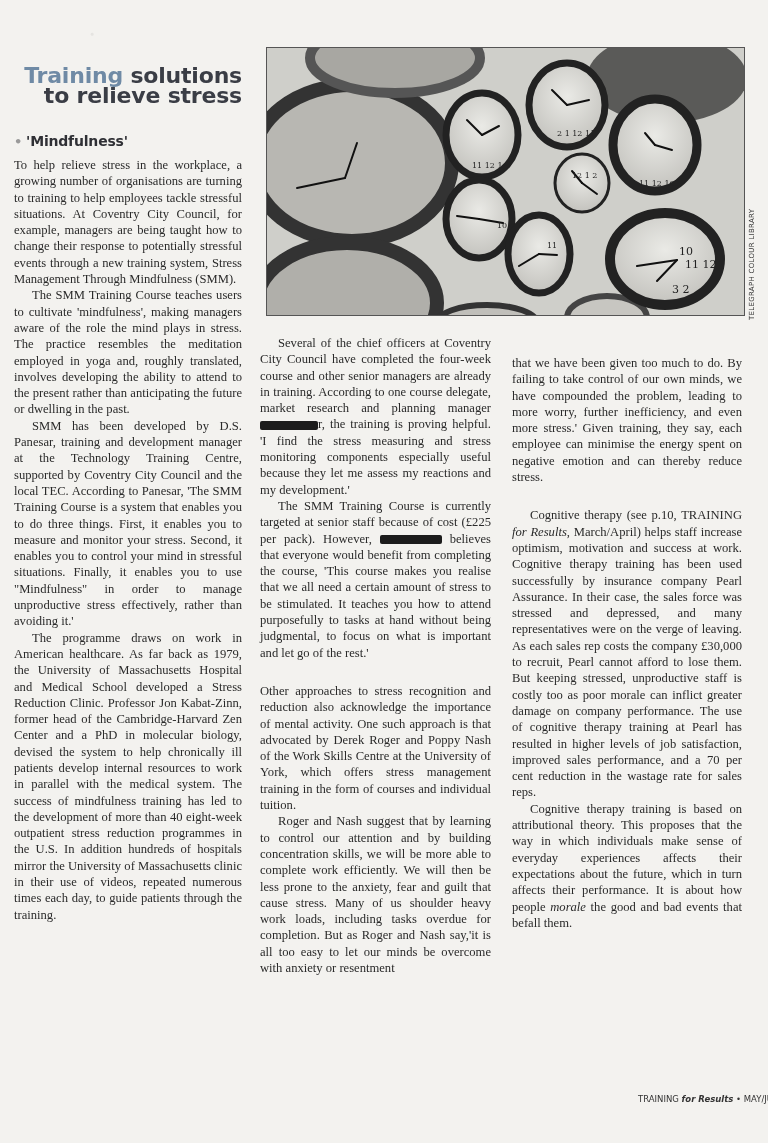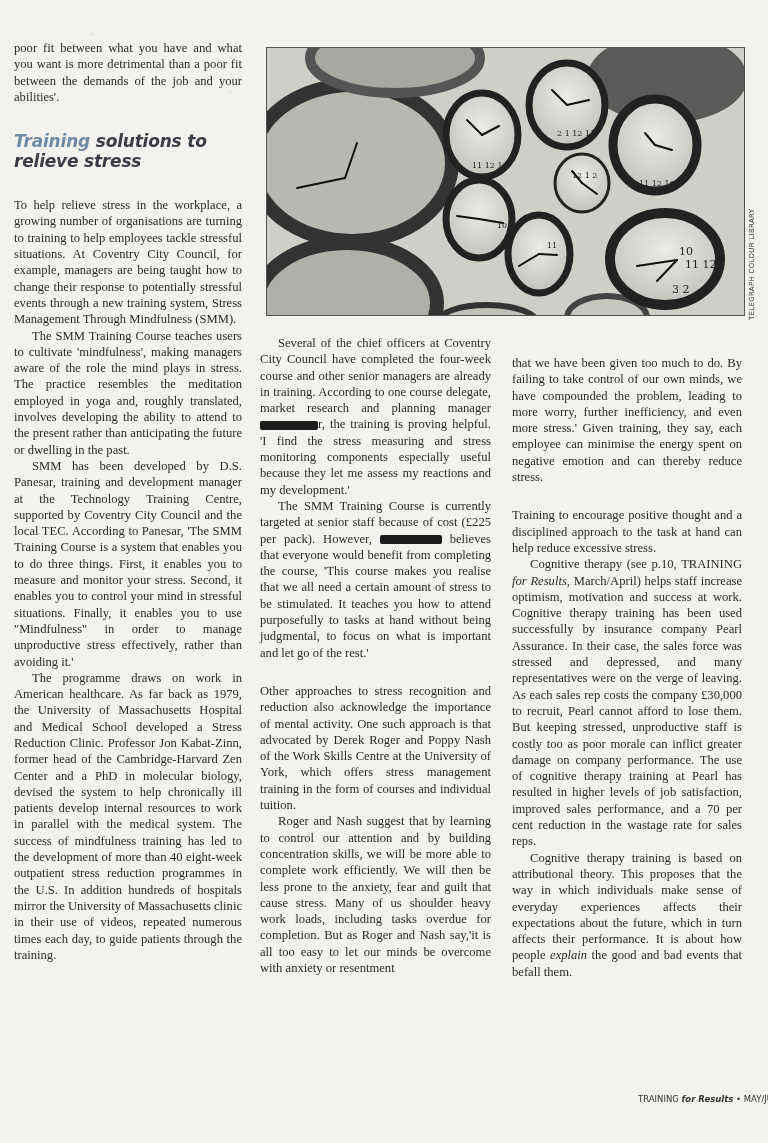--- a/index.html
+++ b/index.html
@@ -25,26 +25,25 @@
   }
   .col p { margin: 0; text-indent: 0; }
   .col p.ind { text-indent: 18px; }
   .col-left { left: 14px; top: 40px; width: 228px; }
   .col-mid  { left: 260px; top: 335px; width: 231px; }
   .col-right{ left: 512px; top: 335px; width: 230px; margin-top: 20px; }
 
   .section-title {
     font-family: "DejaVu Sans", "Liberation Sans", sans-serif;
     font-weight: bold;
-    font-size: 17px; line-height: 20px;
+    font-size: 22px; line-height: 20px;
     color: #3a3d45;
     margin: 0 0 10px 0;
-    text-align: left;
+    text-align: right;
     letter-spacing: -0.2px;
-    font-style: italic;
   }
   .section-title .fade { color: #6f8aa5; }
   .sub-head {
     font-family: "DejaVu Sans", "Liberation Sans", sans-serif;
     font-weight: bold;
     font-size: 14px; line-height: 18px;
     color: #2f3035;
     margin: 0 0 6px 0;
     text-align: left;
     letter-spacing: -0.2px;
@@ -76,24 +75,24 @@
     font-size: 8.5px; color: #333; white-space: nowrap;
   }
   .footer em { font-weight: bold; }
 </style>
 </head>
 <body>
 
 <div class="page-noise"></div>
 
 <div class="col col-left">
-  <p>poor fit between what you have and what you want is more detrimental than a poor fit between the demands of the job and your abilities'.</p>
   <div style="height:26px"></div>
   <h2 class="section-title"><span class="fade">Training</span><span> solutions to relieve stress</span></h2>
   <div style="height:16px"></div>
+  <h3 class="sub-head"><span class="bullet faded">•</span><span>'Mindfulness'</span></h3>
   <p>To help relieve stress in the workplace, a growing number of organisations are turning to training to help employees tackle stressful situations. At Coventry City Council, for example, managers are being taught how to change their response to potentially stressful events through a new training system, Stress Management Through Mindfulness (SMM).</p>
   <p class="ind">The SMM Training Course teaches users to cultivate 'mindfulness', making managers aware of the role the mind plays in stress. The practice resembles the meditation employed in yoga and, roughly translated, involves developing the ability to attend to the present rather than anticipating the future or dwelling in the past.</p>
   <p class="ind">SMM has been developed by D.S. Panesar, training and development manager at the Technology Training Centre, supported by Coventry City Council and the local TEC. According to Panesar, 'The SMM Training Course is a system that enables you to do three things. First, it enables you to measure and monitor your stress. Second, it enables you to control your mind in stressful situations. Finally, it enables you to use "Mindfulness" in order to manage unproductive stress effectively, rather than avoiding it.'</p>
   <p class="ind">The programme draws on work in American healthcare. As far back as 1979, the University of Massachusetts Hospital and Medical School developed a Stress Reduction Clinic. Professor Jon Kabat-Zinn, former head of the Cambridge-Harvard Zen Center and a PhD in molecular biology, devised the system to help chronically ill patients develop internal resources to work in parallel with the medical system. The success of mindfulness training has led to the development of more than 40 eight-week outpatient stress reduction programmes in the U.S. In addition hundreds of hospitals mirror the University of Massachusetts clinic in their use of videos, repeated numerous times each day, to guide patients through the training.</p>
 </div>
 
 <div class="photo">
   <svg width="477" height="267" viewBox="0 0 477 267">
     <defs>
       <radialGradient id="shade" cx="50%" cy="40%" r="70%">
@@ -158,18 +157,17 @@
   <p class="ind"><span>Several of the chief officers at Coventry City Council have completed the four-week course and other senior managers are already in training. According to one course delegate, market research and planning manager </span><span class="redacted" style="width:58px"></span><span>r, the training is proving helpful. 'I find the stress measuring and stress monitoring components especially useful because they let me assess my reactions and my development.'</span></p>
   <p class="ind"><span>The SMM Training Course is currently targeted at senior staff because of cost (£225 per pack). However, </span><span class="redacted" style="width:62px"></span><span> believes that everyone would benefit from completing the course, 'This course makes you realise that we all need a certain amount of stress to be stimulated. It teaches you how to attend purposefully to tasks at hand without being judgmental, to focus on what is important and let go of the rest.'</span></p>
   <div style="height:22px"></div>
   <p>Other approaches to stress recognition and reduction also acknowledge the importance of mental activity. One such approach is that advocated by Derek Roger and Poppy Nash of the Work Skills Centre at the University of York, which offers stress management training in the form of courses and individual tuition.</p>
   <p class="ind">Roger and Nash suggest that by learning to control our attention and by building concentration skills, we will be more able to complete work efficiently. We will then be less prone to the anxiety, fear and guilt that cause stress. Many of us shoulder heavy work loads, including tasks overdue for completion. But as Roger and Nash say,'it is all too easy to let our minds be overcome with anxiety or resentment</p>
 </div>
 
 <div class="col col-right">
   <p>that we have been given too much to do. By failing to take control of our own minds, we have compounded the problem, leading to more worry, further inefficiency, and even more stress.' Given training, they say, each employee can minimise the energy spent on negative emotion and can thereby reduce stress.</p>
   <div style="height:22px"></div>
-  <p>Training to encourage positive thought and a disciplined approach to the task at hand can help reduce excessive stress.</p>
   <p class="ind"><span>Cognitive therapy (see p.10, TRAINING </span><em>for Results</em><span>, March/April) helps staff increase optimism, motivation and success at work. Cognitive therapy training has been used successfully by insurance company Pearl Assurance. In their case, the sales force was stressed and depressed, and many representatives were on the verge of leaving. As each sales rep costs the company £30,000 to recruit, Pearl cannot afford to lose them. But keeping stressed, unproductive staff is costly too as poor morale can inflict greater damage on company performance. The use of cognitive therapy training at Pearl has resulted in higher levels of job satisfaction, improved sales performance, and a 70 per cent reduction in the wastage rate for sales reps.</span></p>
-  <p class="ind"><span>Cognitive therapy training is based on attributional theory. This proposes that the way in which individuals make sense of everyday experiences affects their expectations about the future, which in turn affects their performance. It is about how people </span><em>explain</em><span> the good and bad events that befall them.</span></p>
+  <p class="ind"><span>Cognitive therapy training is based on attributional theory. This proposes that the way in which individuals make sense of everyday experiences affects their expectations about the future, which in turn affects their performance. It is about how people </span><em>morale</em><span> the good and bad events that befall them.</span></p>
 </div>
 
 <div class="footer"><span>TRAINING </span><em>for Results</em><span> • MAY/JUN</span></div>
 
 </body></html>

